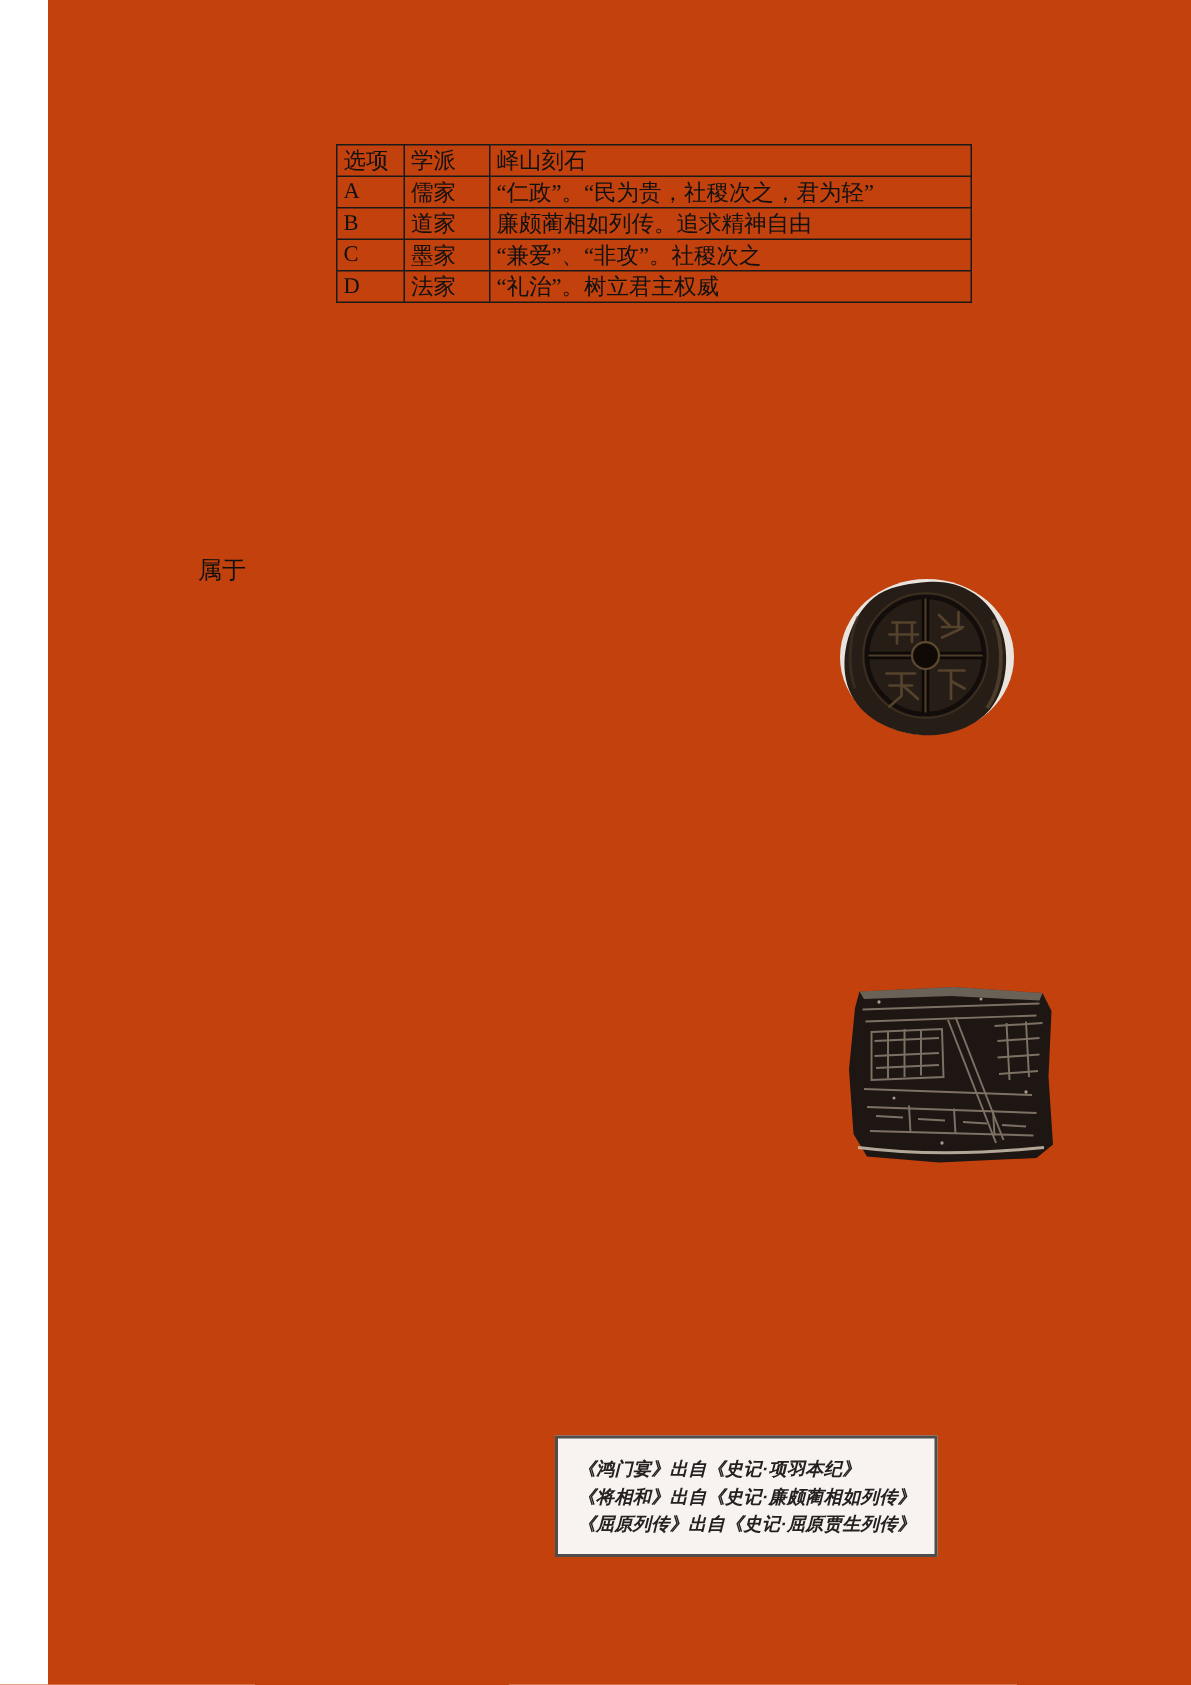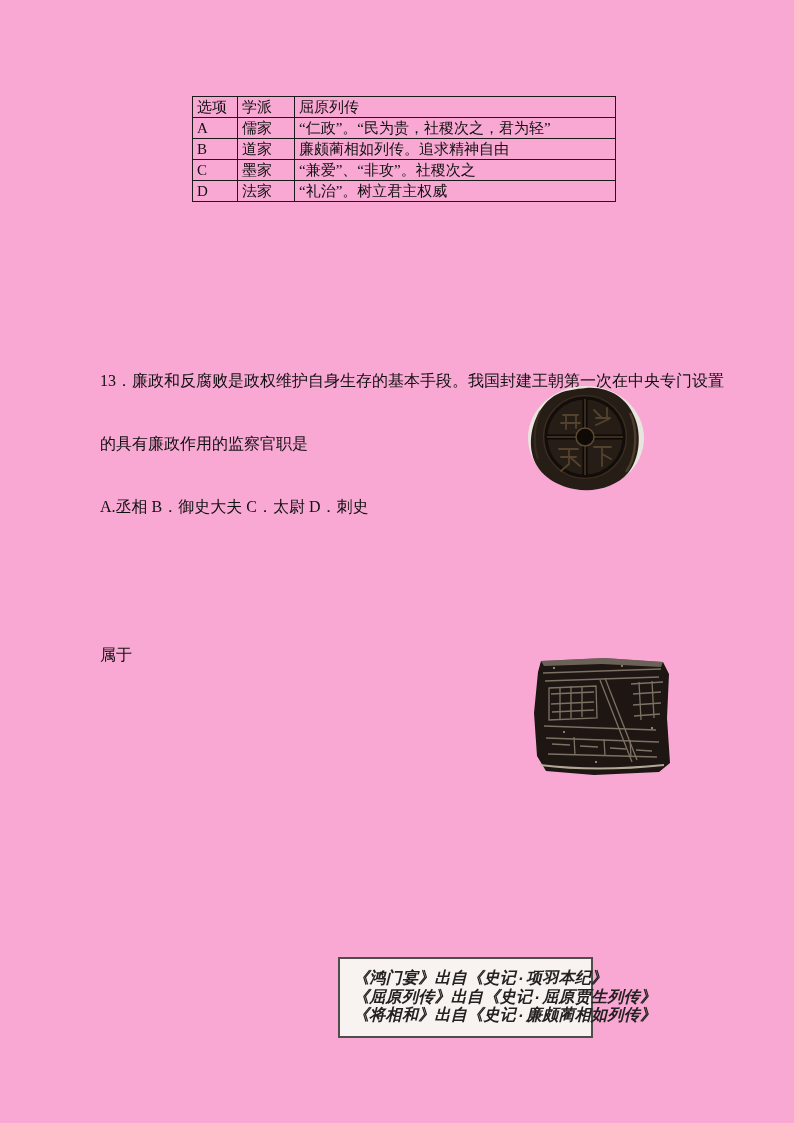--- a/index.html
+++ b/index.html
@@ -1,21 +1,21 @@
 <!DOCTYPE html>
 <html><head>
 <meta charset="utf-8">
 <style>
   html,body{margin:0;padding:0;}
   body{
     width:794px;height:1123px;background:#ffffff;overflow:hidden;
     font-family:"Liberation Serif","DejaVu Serif",serif;
     color:#141414;position:relative;
   }
-  .page{position:absolute;inset:0;background:#f9a8d4;}
+  .page{position:absolute;inset:0;background:#c2410c;margin-left:32px;}
 
   
   table.schools{
     position:absolute;left:192px;top:96px;
     border-collapse:collapse;table-layout:fixed;
     font-size:15px;color:#111;
   }
   table.schools td,table.schools th{
     border:1.5px solid #1a1a1a;
     height:20px;padding:0 4px;text-align:left;
@@ -37,37 +37,37 @@
   .tile-img{position:absolute;left:526px;top:385px;width:120px;height:108px;}
   .brick-img{position:absolute;left:534px;top:658px;width:138px;height:119px;}
 
   
   .shiji-box{
     position:absolute;left:338px;top:957px;width:238px;height:66px;
     border:2px solid #4f4d4b;background:#f8f3f0;
     padding:11px 0 0 13px;box-sizing:content-box;
   }
   .shiji-box .bx-ln{
-    font-size:16px;line-height:18.5px;white-space:pre;
+    font-size:12px;line-height:18.5px;white-space:pre;
     font-style:italic;font-weight:bold;color:#242220;
     letter-spacing:0.3px;
-    font-family:Liberation Mono, monospace;
+    font-family:Liberation Sans, sans-serif;
   }
 </style>
 </head>
 <body>
 
 <div class="page">
 
   <table class="schools">
     <tbody>
         <tr>
       <th class="col-opt">选项</th>
       <th class="col-school">学派</th>
-      <th class="col-claim">屈原列传</th>
+      <th class="col-claim">峄山刻石</th>
     </tr>
     <tr>
       <td>A</td>
       <td>儒家</td>
       <td>“仁政”。“民为贵，社稷次之，君为轻”</td>
     </tr>
     <tr>
       <td>B</td>
       <td>道家</td>
       <td>廉颇蔺相如列传。追求精神自由</td>
@@ -80,25 +80,20 @@
     <tr>
       <td>D</td>
       <td>法家</td>
       <td>“礼治”。树立君主权威</td>
     </tr>
   </tbody>
     </table>
 
   <div class="content">
     <section>
-    </section>
-    <section>
-      <div class="ln">13．廉政和反腐败是政权维护自身生存的基本手段。我国封建王朝第一次在中央专门设置</div>
-      <div class="ln">的具有廉政作用的监察官职是</div>
-      <div class="ln">A.丞相 B．御史大夫 C．太尉 D．刺史</div>
     </section>
     <section>
       <div class="ln">属于</div>
       
     </section>
     
     
     
     
     
@@ -151,17 +146,17 @@
       <circle cx="20" cy="10" r="1.1"></circle>
         <circle cx="88" cy="8" r="1"></circle>
       <circle cx="118" cy="70" r="1.1"></circle>
         <circle cx="30" cy="74" r="1"></circle>
       <circle cx="62" cy="104" r="1.1"></circle>
     </g>
   </svg>
 
   <div class="shiji-box">
     <div class="bx-ln">《鸿门宴》出自《史记·项羽本纪》</div>
+    <div class="bx-ln">《将相和》出自《史记·廉颇蔺相如列传》</div>
     <div class="bx-ln">《屈原列传》出自《史记·屈原贾生列传》</div>
-    <div class="bx-ln">《将相和》出自《史记·廉颇蔺相如列传》</div>
   </div>
 
 </div>
 
 </body></html>

